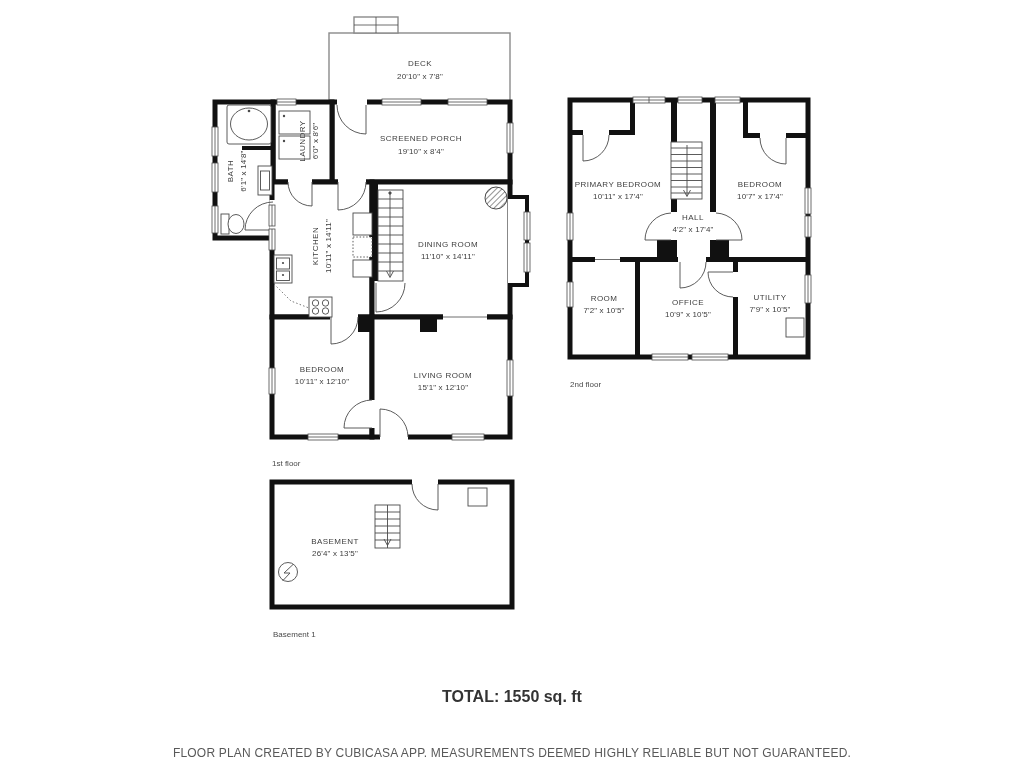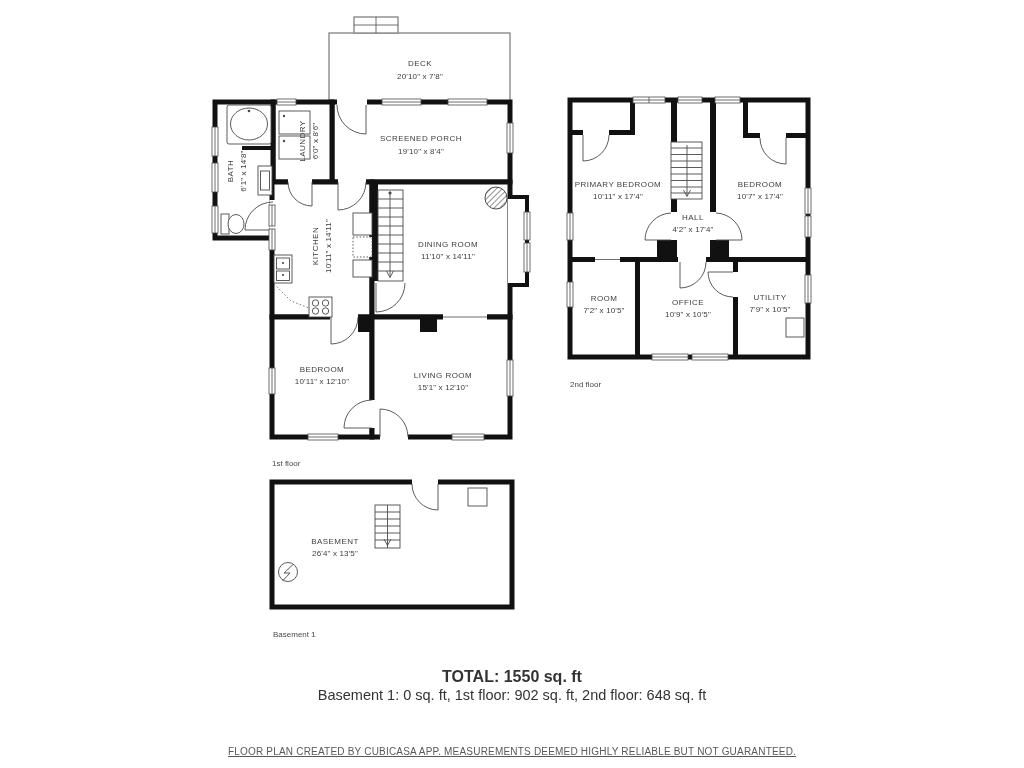--- a/index.html
+++ b/index.html
@@ -12,25 +12,25 @@
   .thin{fill:none;stroke:#4a4a4a;stroke-width:0.9;}
   .fix{fill:#fff;stroke:#4a4a4a;stroke-width:0.9;}
   .win{fill:#fff;stroke:#4a4a4a;stroke-width:0.8;}
   .winline{stroke:#4a4a4a;stroke-width:0.8;}
   .arc{fill:none;stroke:#4a4a4a;stroke-width:0.9;}
   .deckline{fill:#fff;stroke:#8a8a8a;stroke-width:1.4;}
   .dots{fill:none;stroke:#6a6a6a;stroke-width:0.9;stroke-dasharray:1.5 2.2;}
   .rlabel{font-size:8px;fill:#3d3d3d;text-anchor:middle;letter-spacing:0.45px;}
   .rdims{font-size:8px;fill:#3d3d3d;text-anchor:middle;letter-spacing:0.15px;}
   .flabel{font-size:8px;fill:#4a4a4a;}
-  .summary{position:absolute;left:0;top:668px;width:1024px;text-align:center;color:#333;}
+  .summary{position:absolute;left:0;top:688px;width:1024px;text-align:center;color:#333;}
   .summary .total{font-size:16px;font-weight:bold;margin-bottom:1px;}
   .summary .line{font-size:14.5px;line-height:16px;}
   .disclaimer{position:absolute;left:0;top:746px;width:1024px;text-align:center;
-              font-size:10px;color:#595959;letter-spacing:0.2px;text-decoration:underline;}
+              font-size:12px;color:#595959;letter-spacing:0.2px;}
 </style>
 </head>
 <body>
 
 <div class="page">
 <svg width="1024" height="768" viewBox="0 0 1024 768">
   <defs>
     <pattern id="hatch" width="4" height="4" patternUnits="userSpaceOnUse" patternTransform="rotate(45)">
       <line x1="0" y1="0" x2="0" y2="4" stroke="#4a4a4a" stroke-width="1.2"></line>
     </pattern>
@@ -320,16 +320,15 @@
       <path d="M 293,564.5 L 284,573 L 290,573 L 282.5,581"></path>
     </g>
     <text class="rlabel" x="335" y="544">BASEMENT</text>
     <text class="rdims" x="335" y="556">26'4" x 13'5"</text>
     <text class="flabel" x="273" y="637">Basement 1</text>
   </g>
 </svg>
 
 <div class="summary">
   <div class="total">TOTAL: 1550 sq. ft</div>
-  <div class="line">Basement 1: 0 sq. ft, 1st floor: 902 sq. ft, 2nd floor: 648 sq. ft</div>
 </div>
 <div class="disclaimer">FLOOR PLAN CREATED BY CUBICASA APP. MEASUREMENTS DEEMED HIGHLY RELIABLE BUT NOT GUARANTEED.</div>
 </div>
 
 </body></html>

